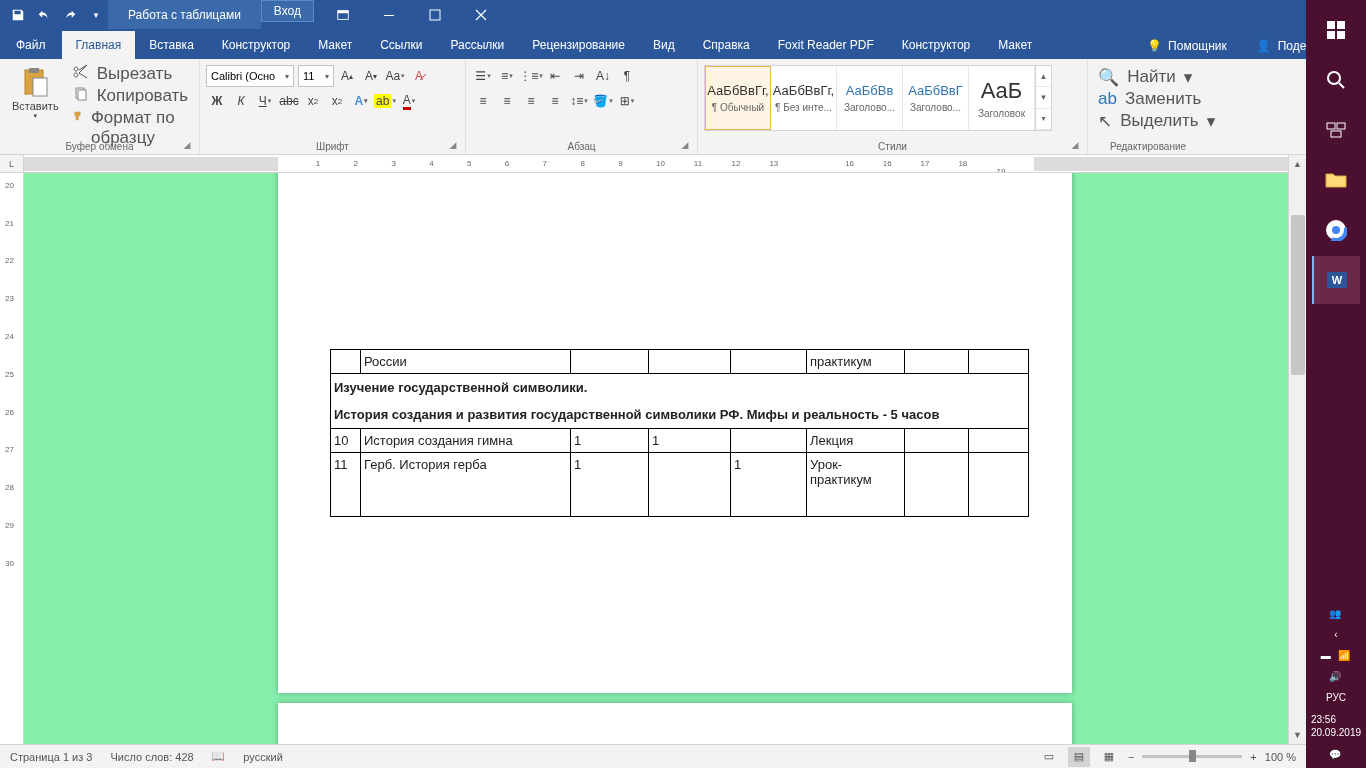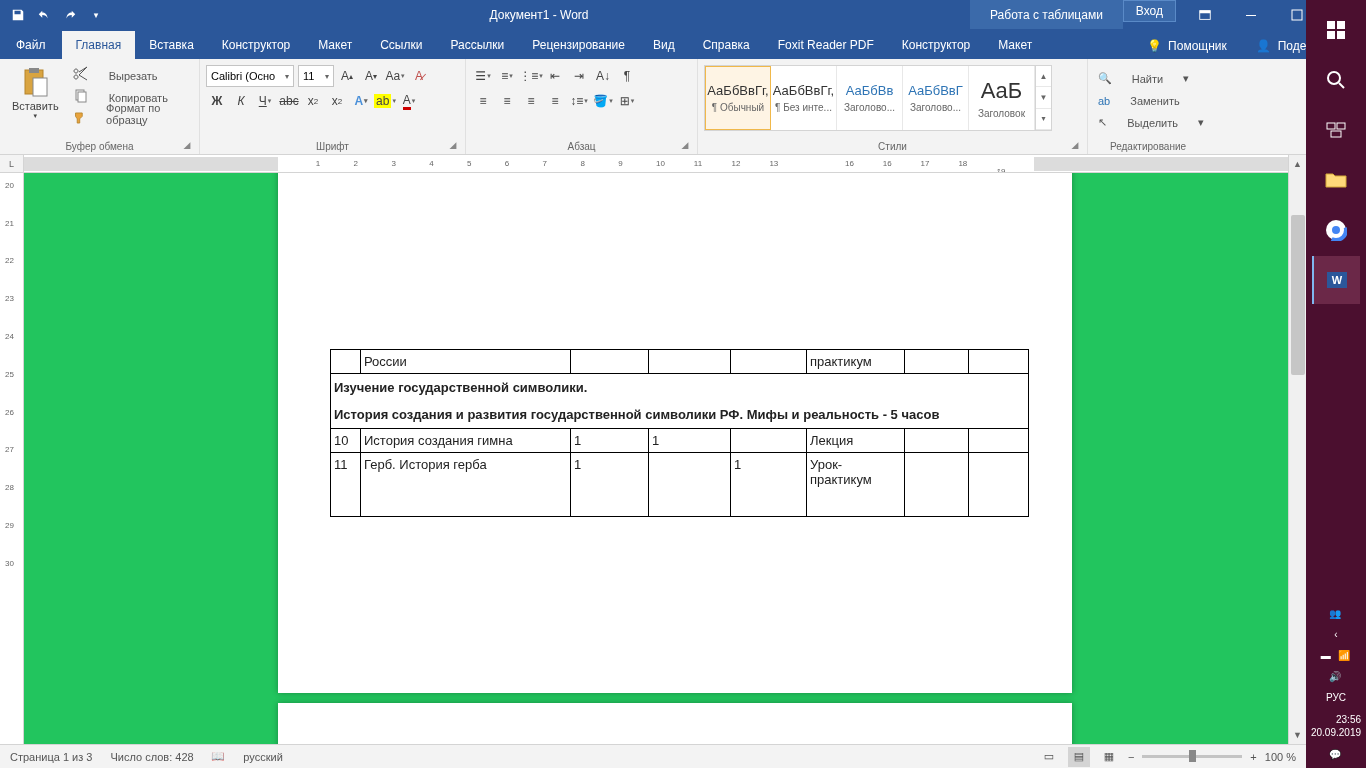--- a/index.html
+++ b/index.html
@@ -27,21 +27,21 @@
 
 
 .ribbon { height: 96px; background: #f3f3f3; border-bottom: 1px solid #d4d4d4; display: flex; position: relative; }
 .group { border-right: 1px solid #e0e0e0; padding: 3px 6px 0 6px; display: flex; flex-direction: column; }
 .group-body { flex: 1; display: flex; align-items: flex-start; }
 .group-label { font-size: 10px; color: #666; text-align: center; padding: 2px 0; position: relative; }
 .group-label .launcher { position: absolute; right: 0; bottom: 2px; width: 12px; height: 12px; font-size: 9px; color: #888; cursor: pointer; }
 
 .big-btn { display: flex; flex-direction: column; align-items: center; justify-content: center; padding: 4px 6px; cursor: pointer; font-size: 11px; color: #444; }
 .big-btn .icon { width: 32px; height: 32px; margin-bottom: 2px; }
-.small-row { display: flex; align-items: flex-end; gap: 20px; font-size: 11px; color: #555; padding: 2px 4px; cursor: pointer; height: 22px; }
+.small-row { display: flex; align-items: flex-start; gap: 8px; font-size: 17px; color: #555; padding: 2px 4px; cursor: pointer; height: 22px; }
 .small-row svg { width: 16px; height: 16px; }
 .vstack { display: flex; flex-direction: column; }
 .hstack { display: flex; align-items: center; gap: 2px; }
 
 .combo { background: #fff; border: 1px solid #c4c4c4; height: 22px; font-size: 11px; display: flex; align-items: center; padding: 0 4px; cursor: pointer; }
 .combo .arrow { margin-left: auto; font-size: 8px; color: #666; }
 .font-name { width: 88px; }
 .font-size { width: 36px; margin-left: 2px; }
 .rib-btn { width: 22px; height: 22px; display: flex; align-items: center; justify-content: center; cursor: pointer; font-size: 12px; color: #444; }
 .rib-btn sup, .rib-btn sub { font-size: 8px; }
@@ -58,21 +58,21 @@
 
 .collapse-rib { position: absolute; right: 4px; bottom: 4px; font-size: 10px; color: #666; cursor: pointer; }
 
 
 .hruler { height: 18px; background: #fff; border-bottom: 1px solid #d4d4d4; position: relative; margin-left: 24px; font-size: 8px; color: #666; overflow: hidden; }
 .hruler-gray { position: absolute; top: 2px; height: 14px; background: #dcdcdc; }
 .vruler { width: 24px; background: #fff; border-right: 1px solid #d4d4d4; position: absolute; left: 0; top: 173px; bottom: 24px; font-size: 8px; color: #666; }
 .ruler-corner { width: 24px; height: 18px; background: #f3f3f3; border-bottom: 1px solid #d4d4d4; border-right: 1px solid #d4d4d4; position: absolute; left: 0; top: 155px; font-size: 9px; color: #666; display: flex; align-items: center; justify-content: center; }
 
 
-.doc-area { position: absolute; left: 24px; right: 18px; top: 173px; bottom: 24px; background: #22c55e; overflow: hidden; }
+.doc-area { position: absolute; left: 24px; right: 18px; top: 173px; bottom: 24px; background: #86efac; overflow: hidden; }
 .page { background: #fff; width: 794px; margin: 0 auto; box-shadow: 0 0 6px rgba(0,0,0,0.3); position: absolute; left: 254px; }
 .page1 { top: -330px; height: 850px; }
 .page2 { top: 530px; height: 850px; }
 
 .doc-table { border-collapse: collapse; position: absolute; font-size: 13px; color: #222; }
 .doc-table td { border: 1px solid #000; padding: 4px 3px; vertical-align: top; }
 .c-num { width: 30px; }
 .c-name { width: 210px; }
 .c3 { width: 78px; }
 .c4 { width: 82px; }
@@ -94,21 +94,21 @@
 .view-btn.sel { background: #d4d4d4; }
 .zoom-slider { width: 100px; height: 3px; background: #c4c4c4; position: relative; }
 .zoom-slider .knob { position: absolute; width: 7px; height: 12px; background: #888; top: -5px; left: 47px; }
 
 
 .wintaskbar { position: absolute; right: 0; top: 0; bottom: 0; width: 60px; background: #4b0f2f; display: flex; flex-direction: column; align-items: center; padding-top: 6px; color: #fff; font-size: 10px; }
 .wintaskbar .tb-icon { width: 48px; height: 48px; display: flex; align-items: center; justify-content: center; cursor: pointer; margin-bottom: 2px; }
 .wintaskbar .tb-icon.active { background: #6b2848; border-left: 2px solid #7fb8f0; }
 .wintaskbar .spacer { flex: 1; }
 .wintaskbar .tray { display: flex; flex-direction: column; align-items: center; gap: 10px; padding-bottom: 8px; }
-.wintaskbar .clock { text-align: right; line-height: 1.3; }
+.wintaskbar .clock { text-align: left; line-height: 1.3; }
 </style>
 </head>
 <body>
 
 <div class="titlebar">
   <div class="qat">
     <div class="qat-btn">
         <svg width="14" height="14" viewBox="0 0 16 16">
           <path d="M2 2h10l2 2v10H2V2zm2 1v4h7V3H4zm1 7h6v3H5v-3z"></path>
         </svg>
@@ -118,21 +118,20 @@
           <path d="M6 3L2 7l4 4V8c3 0 5 1 6 4 0-5-3-7-6-7V3z"></path>
         </svg>
       </div>
     <div class="qat-btn">
         <svg width="14" height="14" viewBox="0 0 16 16">
           <path d="M10 3l4 4-4 4V8c-3 0-5 1-6 4 0-5 3-7 6-7V3z"></path>
         </svg>
       </div>
     <div class="qat-btn" style="font-size:9px;color:#fff;">▾</div>
   </div>
-  <div class="title-center">Документ1 - Word</div>
   <div class="table-tools">Работа с таблицами</div>
   <div class="win-btns">
     <div class="win-btn login">Вход</div>
     <div class="win-btn">
         <svg width="14" height="14" viewBox="0 0 16 16">
           <rect x="2" y="3" width="12" height="10" fill="none" stroke="#fff"></rect>
           <rect x="2" y="3" width="12" height="3" fill="#fff"></rect>
         </svg>
       </div>
     <div class="win-btn">

